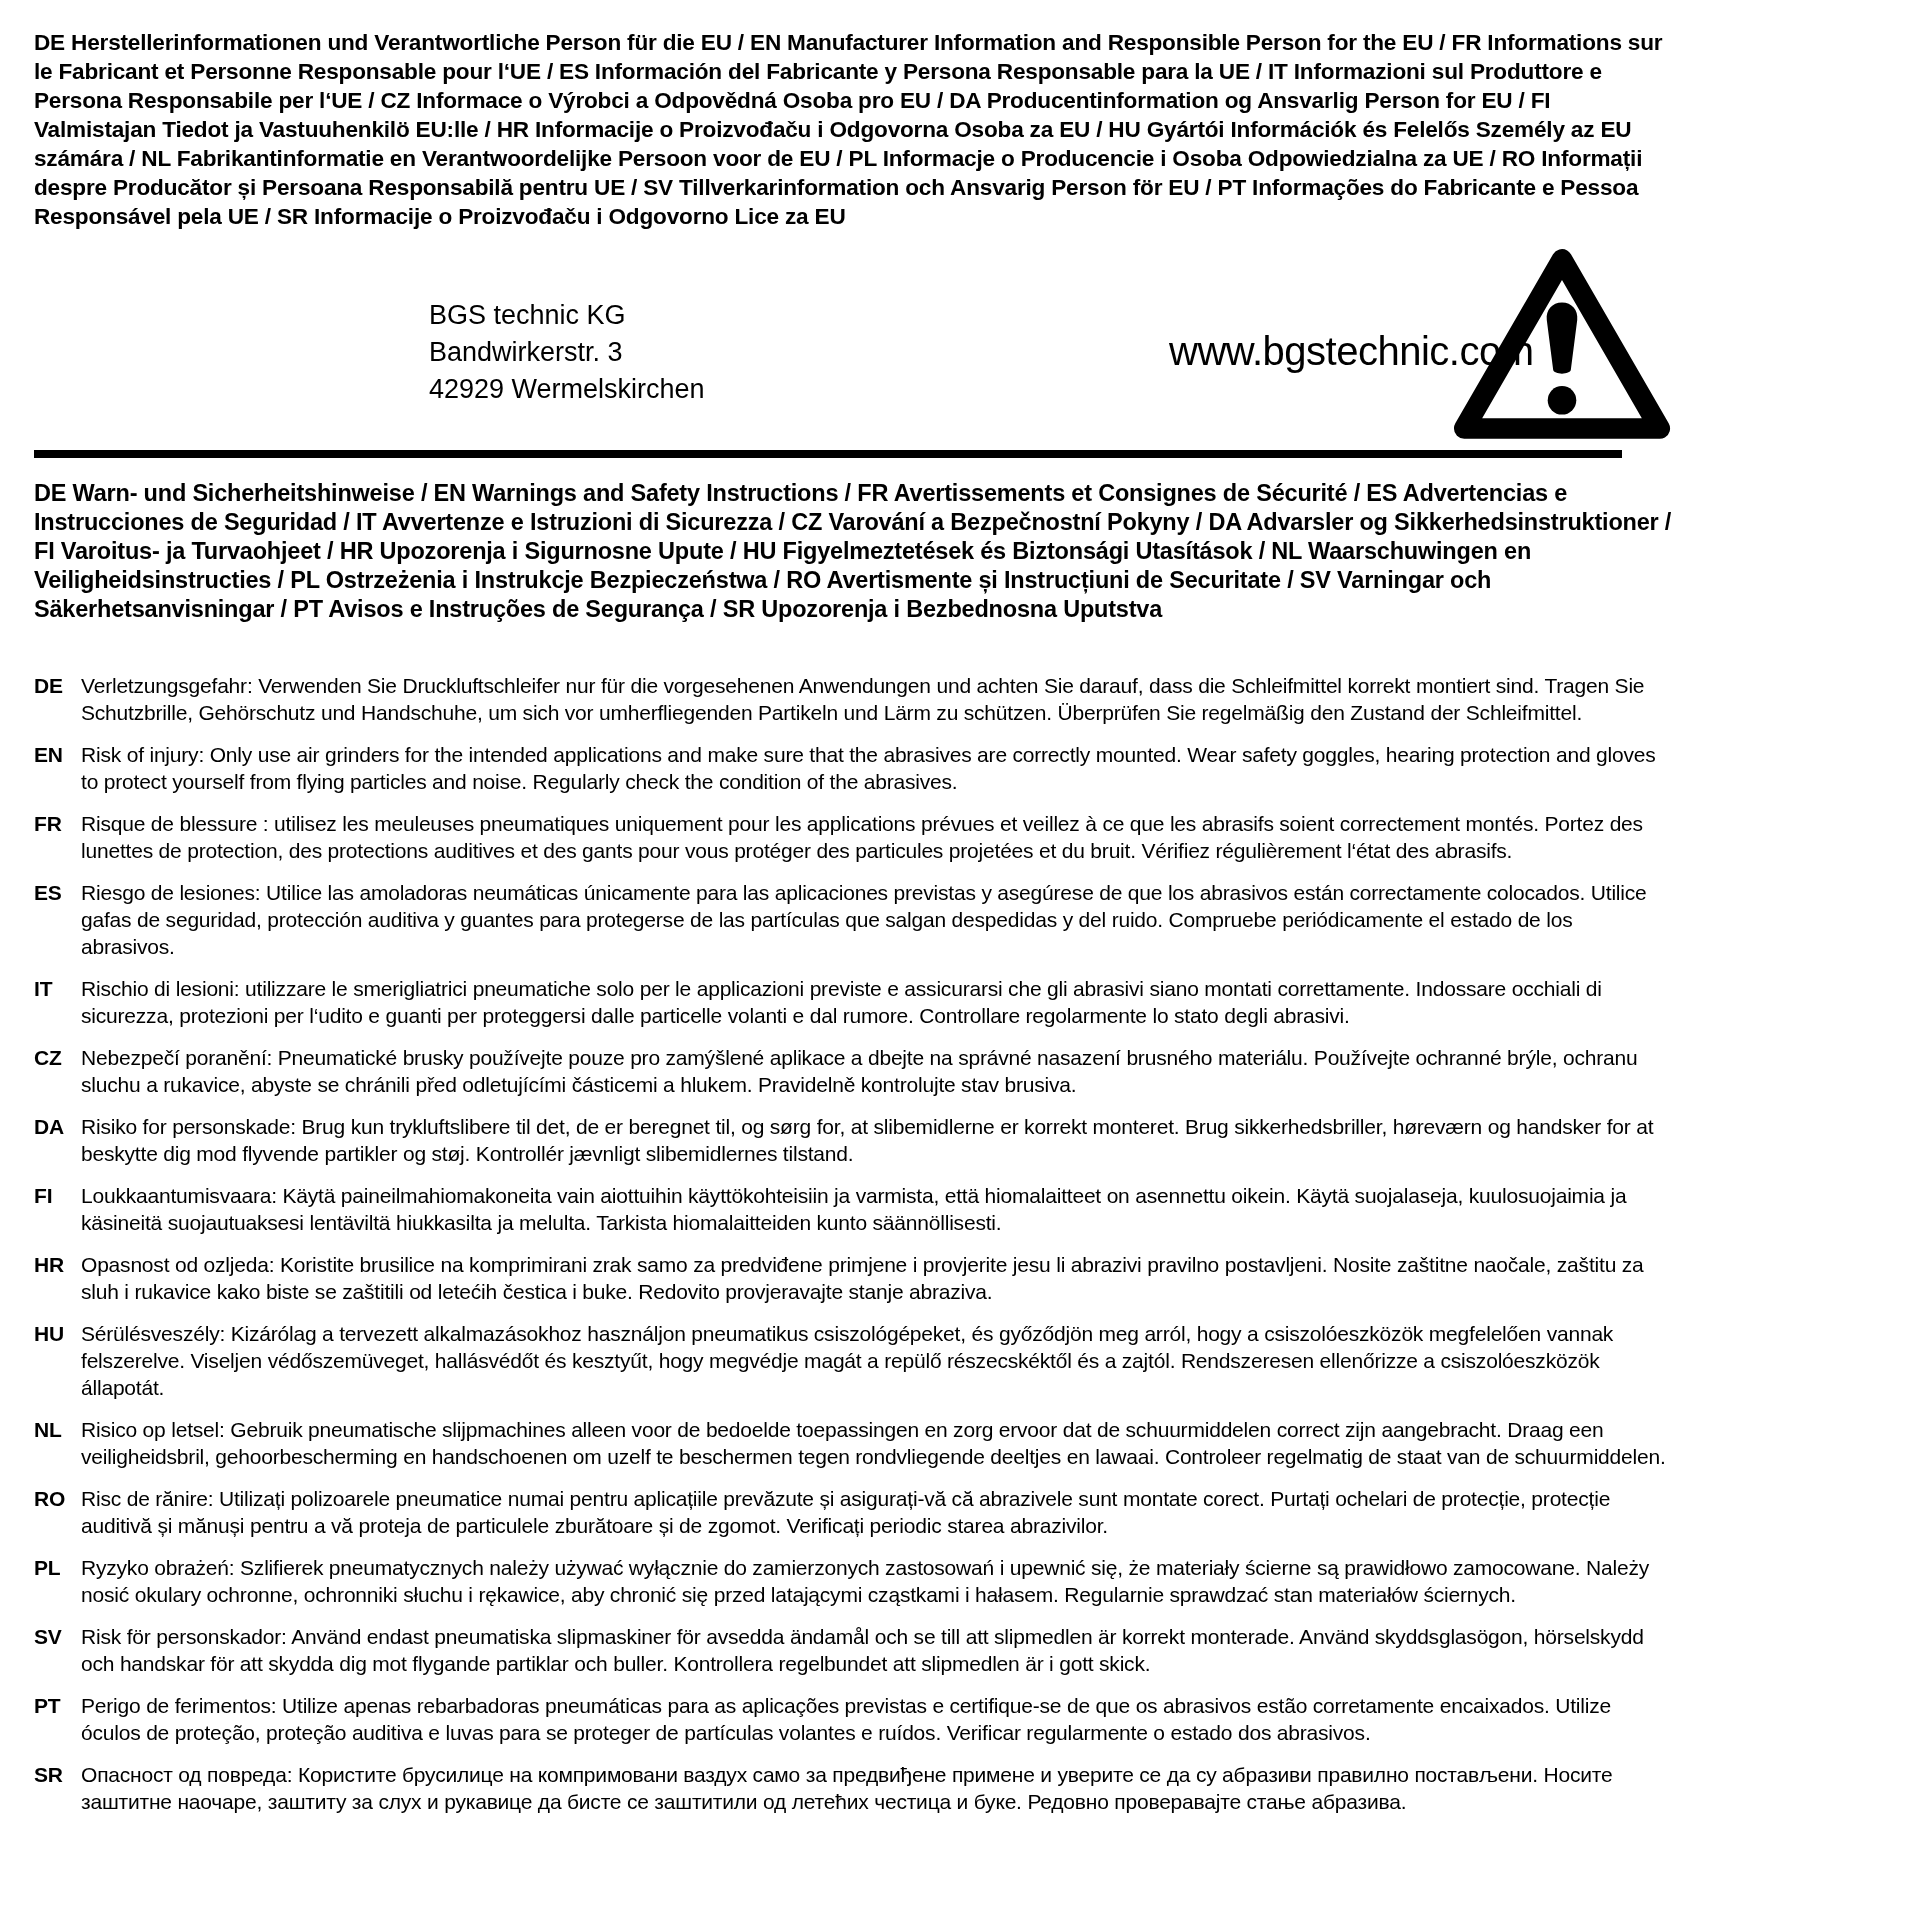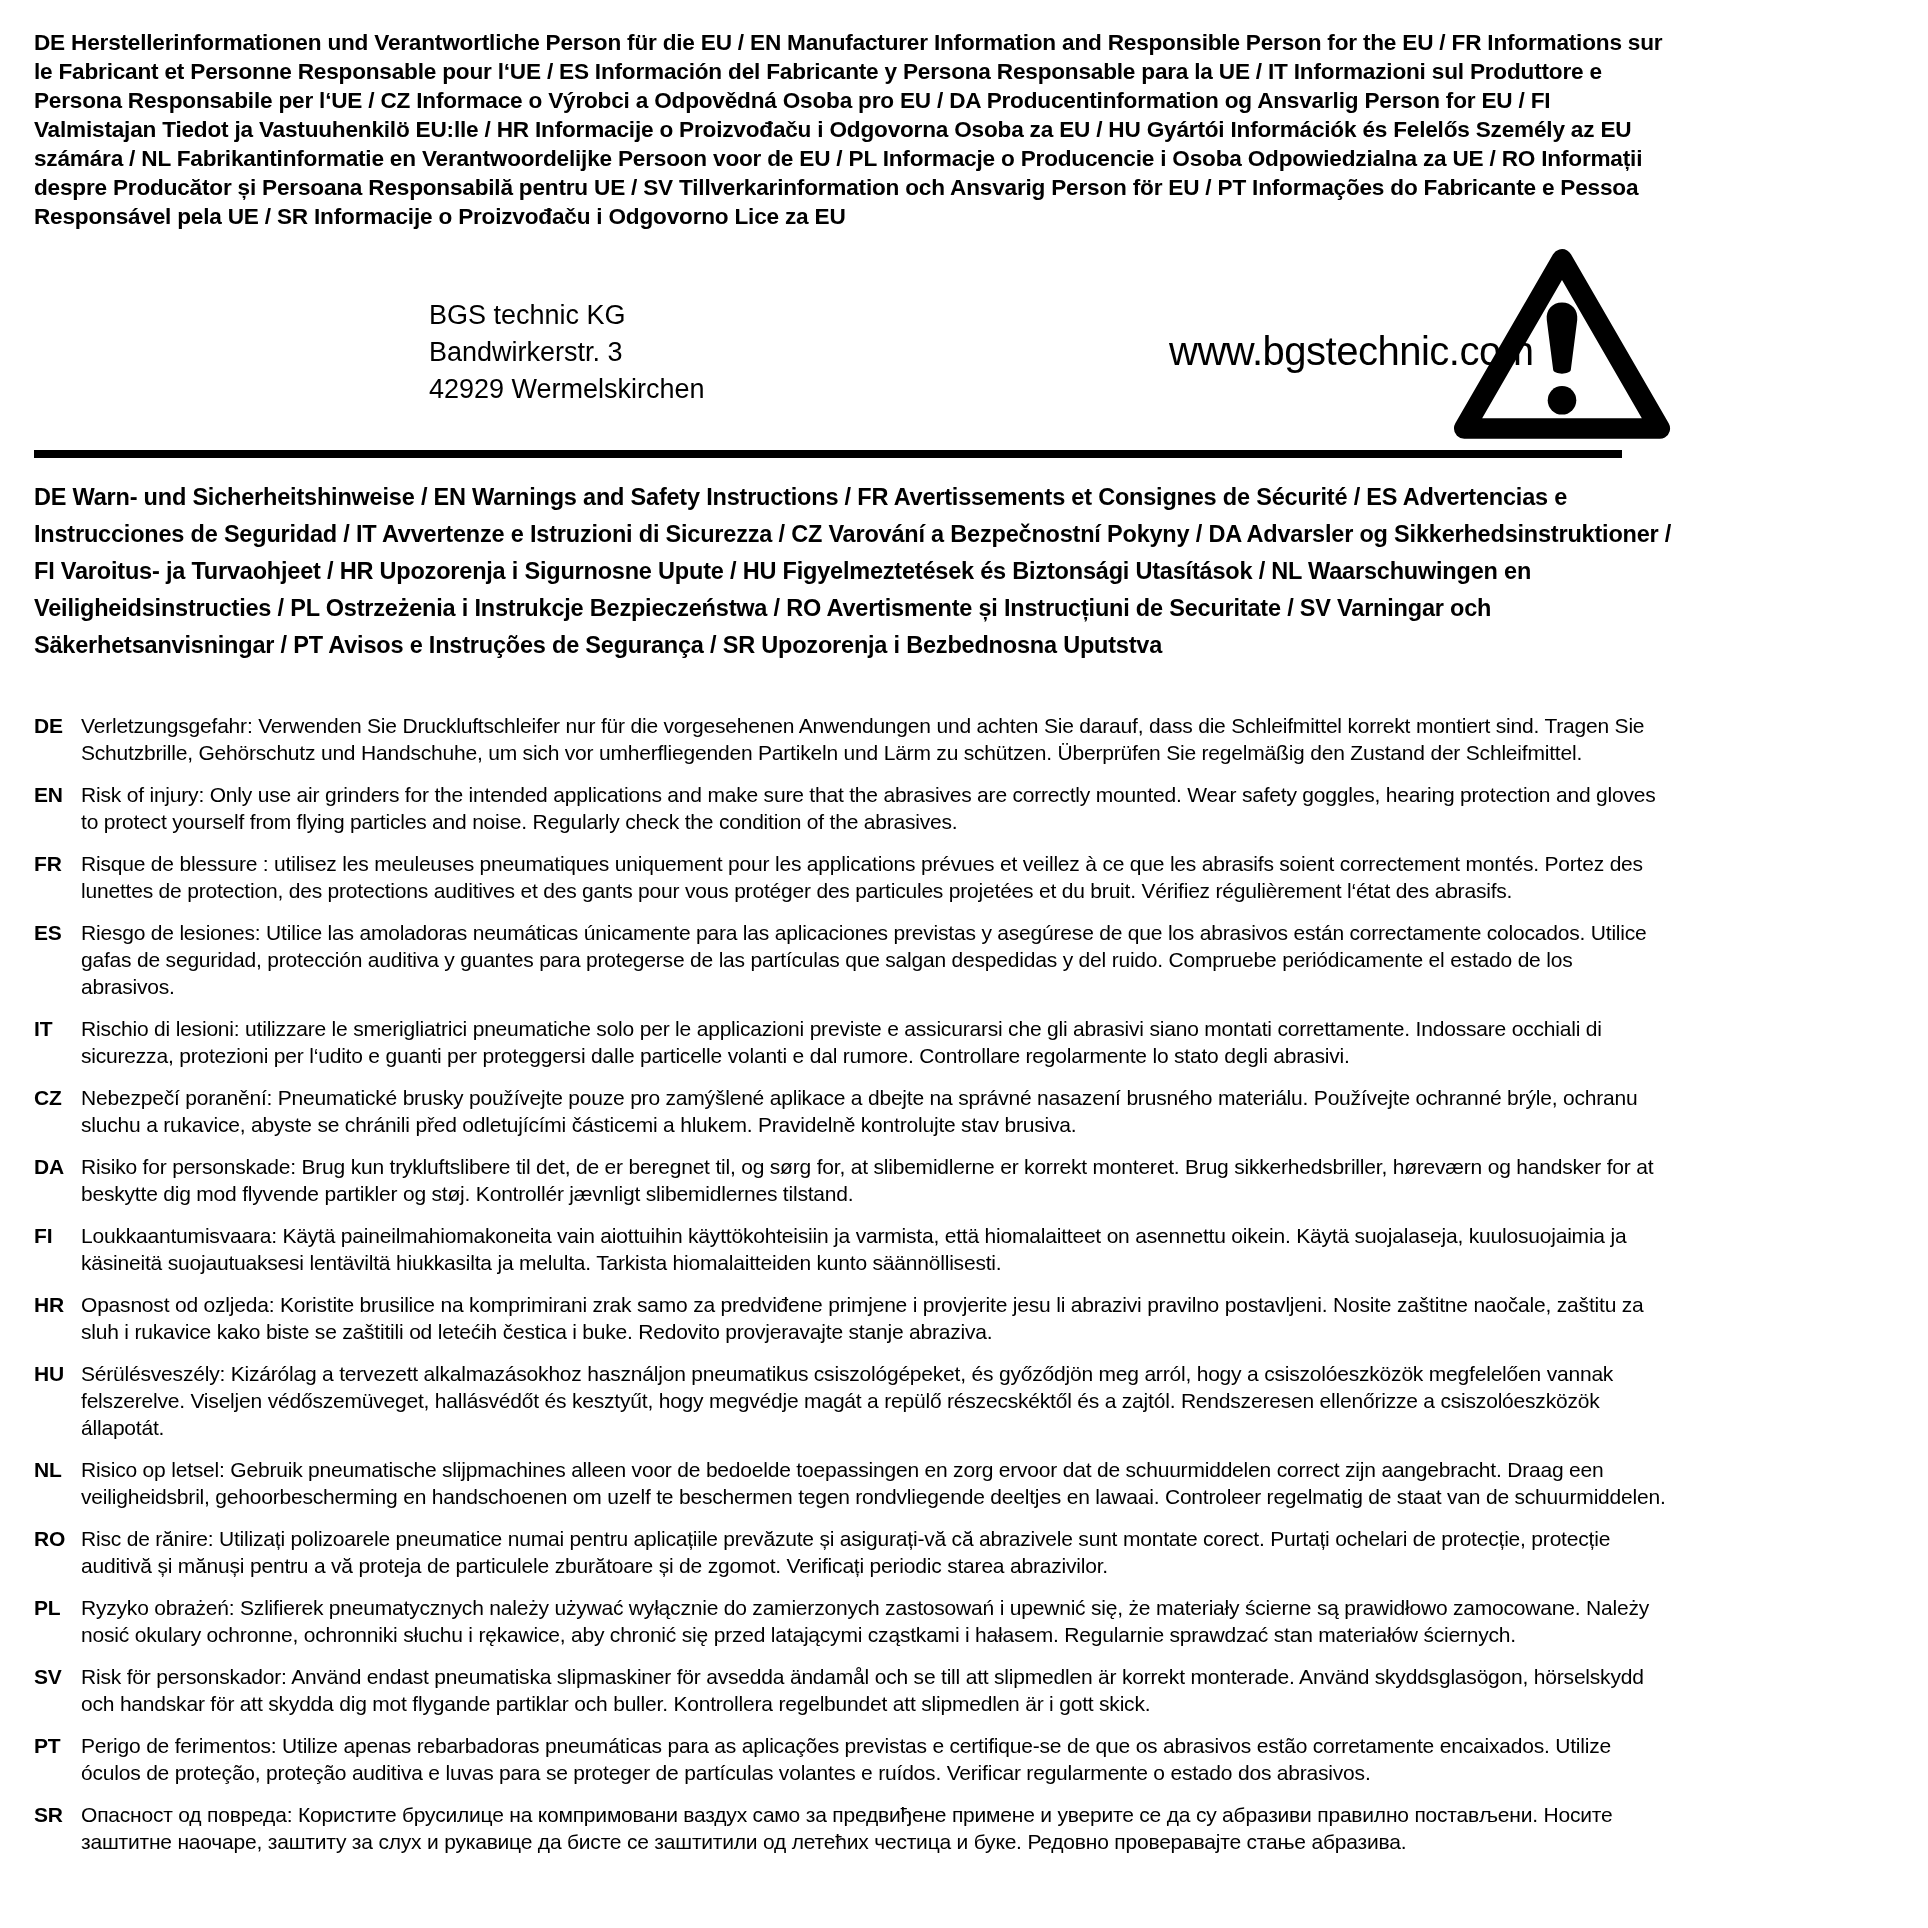--- a/index.html
+++ b/index.html
@@ -24,21 +24,21 @@
   .addr, .contact { position:absolute; top:53px; font-size:27px; line-height:37px; }
   .addr { left:395px; }
   .contact { left:787px; }
   .website { position:absolute; left:1135px; top:85px; font-size:40px; font-weight:normal; letter-spacing:-0.5px; }
   .warn-tri { position:absolute; right:1.9px; top:1.9px; }
 
   .divider { height:8.5px; background:#000; width:1588px; margin-top:3.8px; }
 
   .warn-title {
     margin:21px 0 0 0; font-weight:bold;
-    font-size:23.5px; line-height:37px; letter-spacing:-0.2px;
+    font-size:23.5px; line-height:29px; letter-spacing:-0.2px;
   }
 
   .body-list { margin-top:48px; }
   .row { display:flex; margin-bottom:15px; font-size:21px; line-height:27px; letter-spacing:-0.2px; }
   .code { font-weight:bold; flex:0 0 47px; }
   .txt { margin:0; flex:1; padding-right:3.8px; }
 </style>
 </head>
 <body>
 

